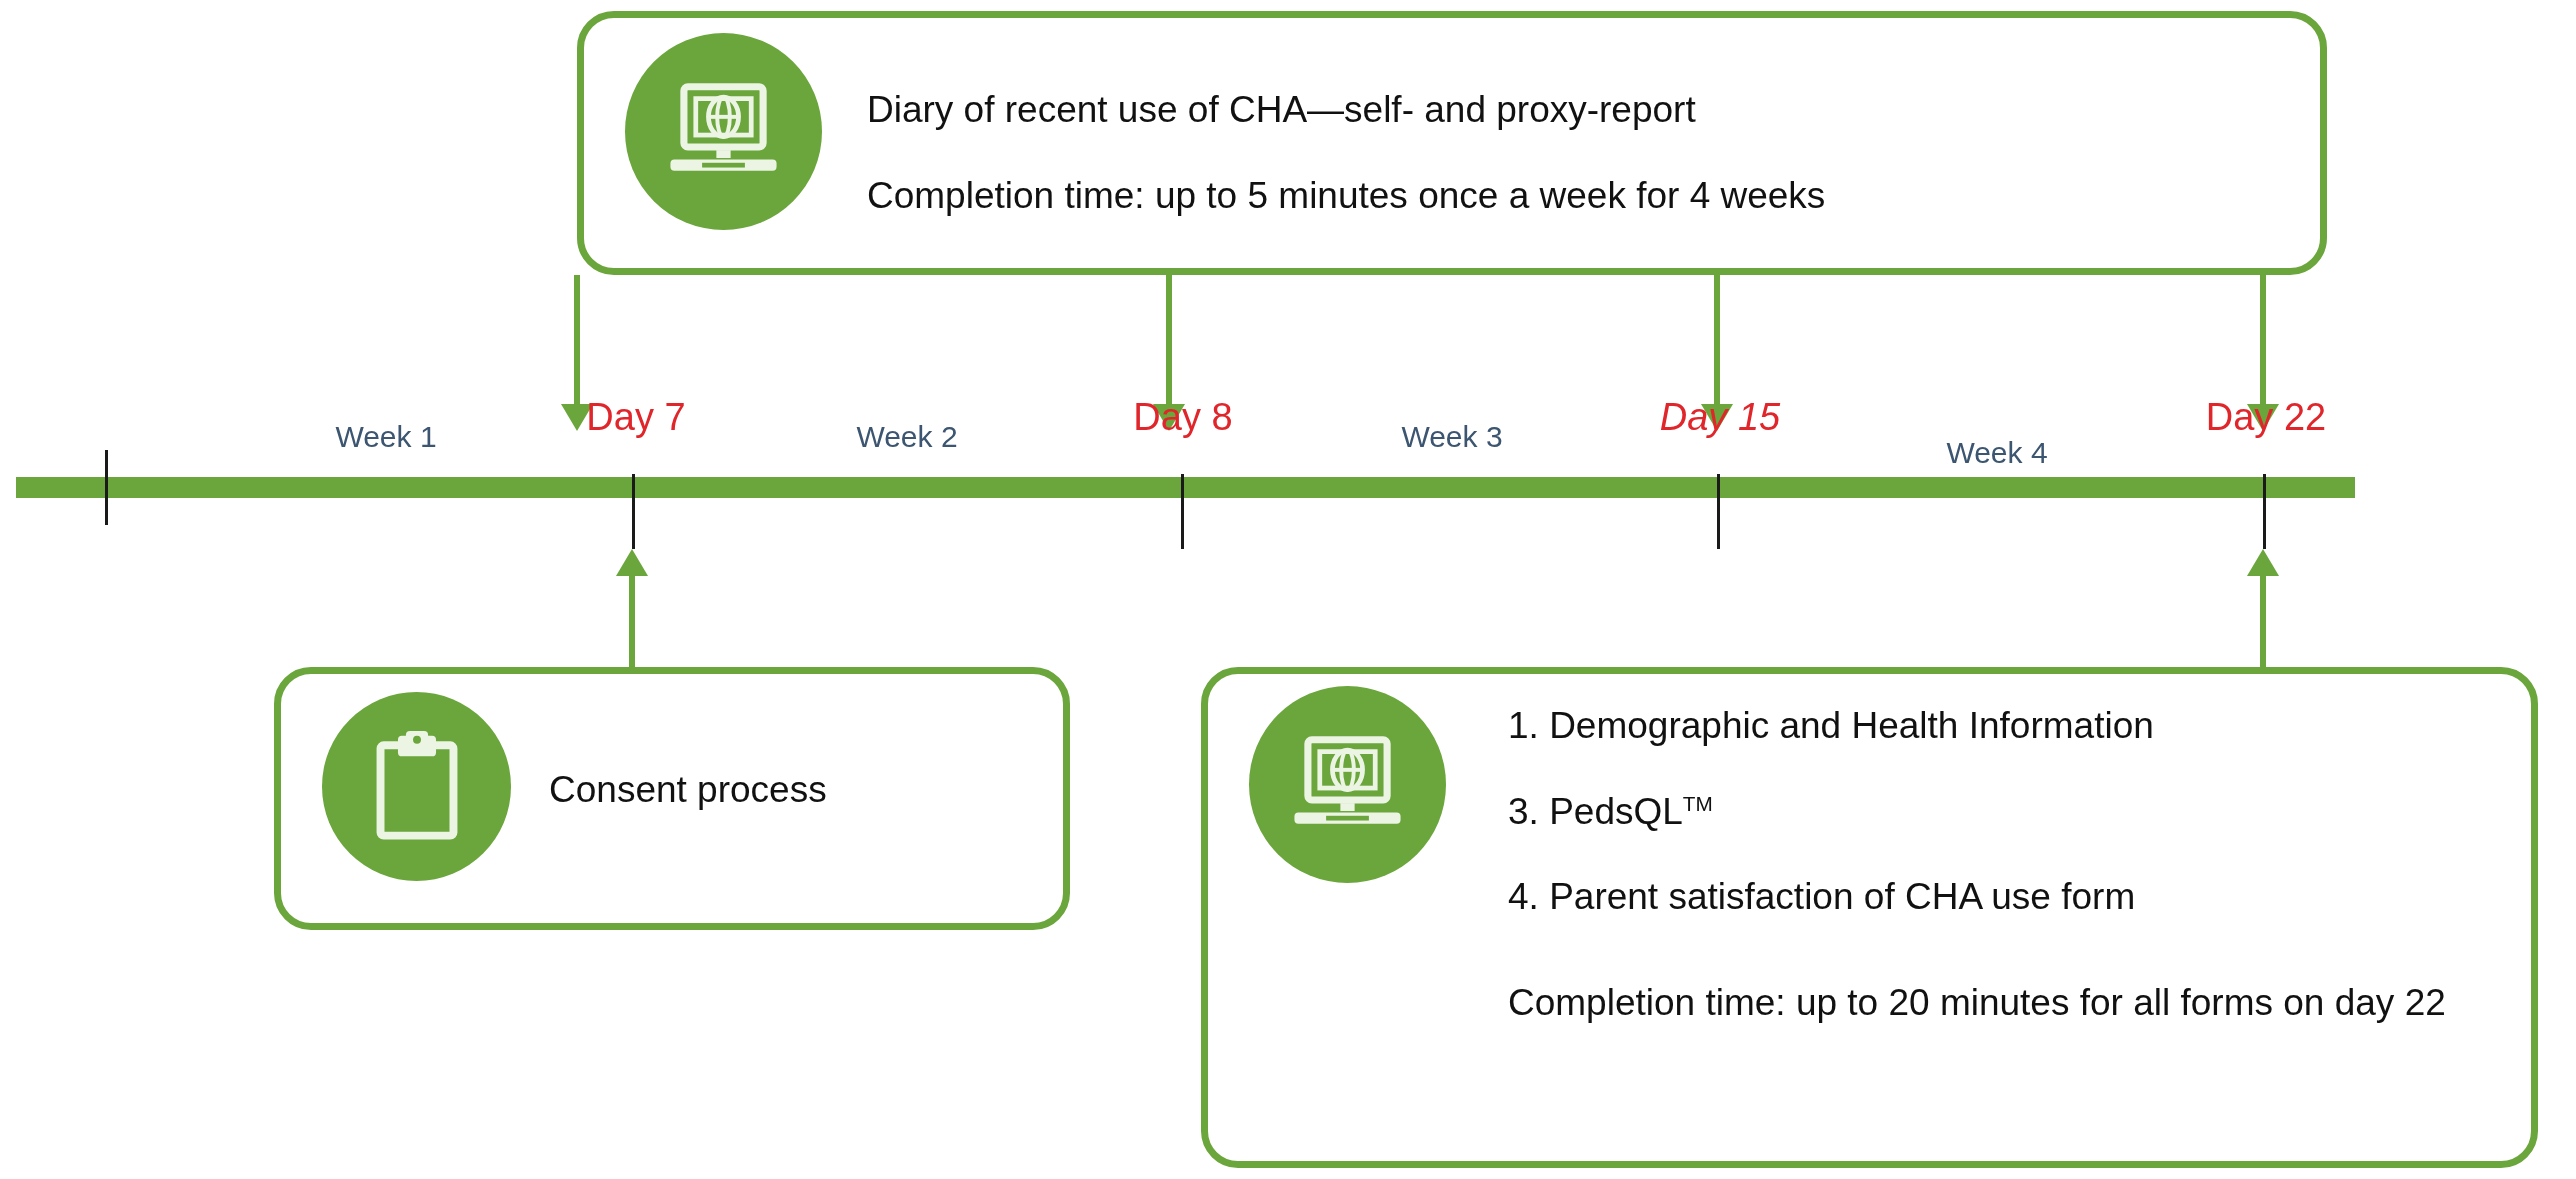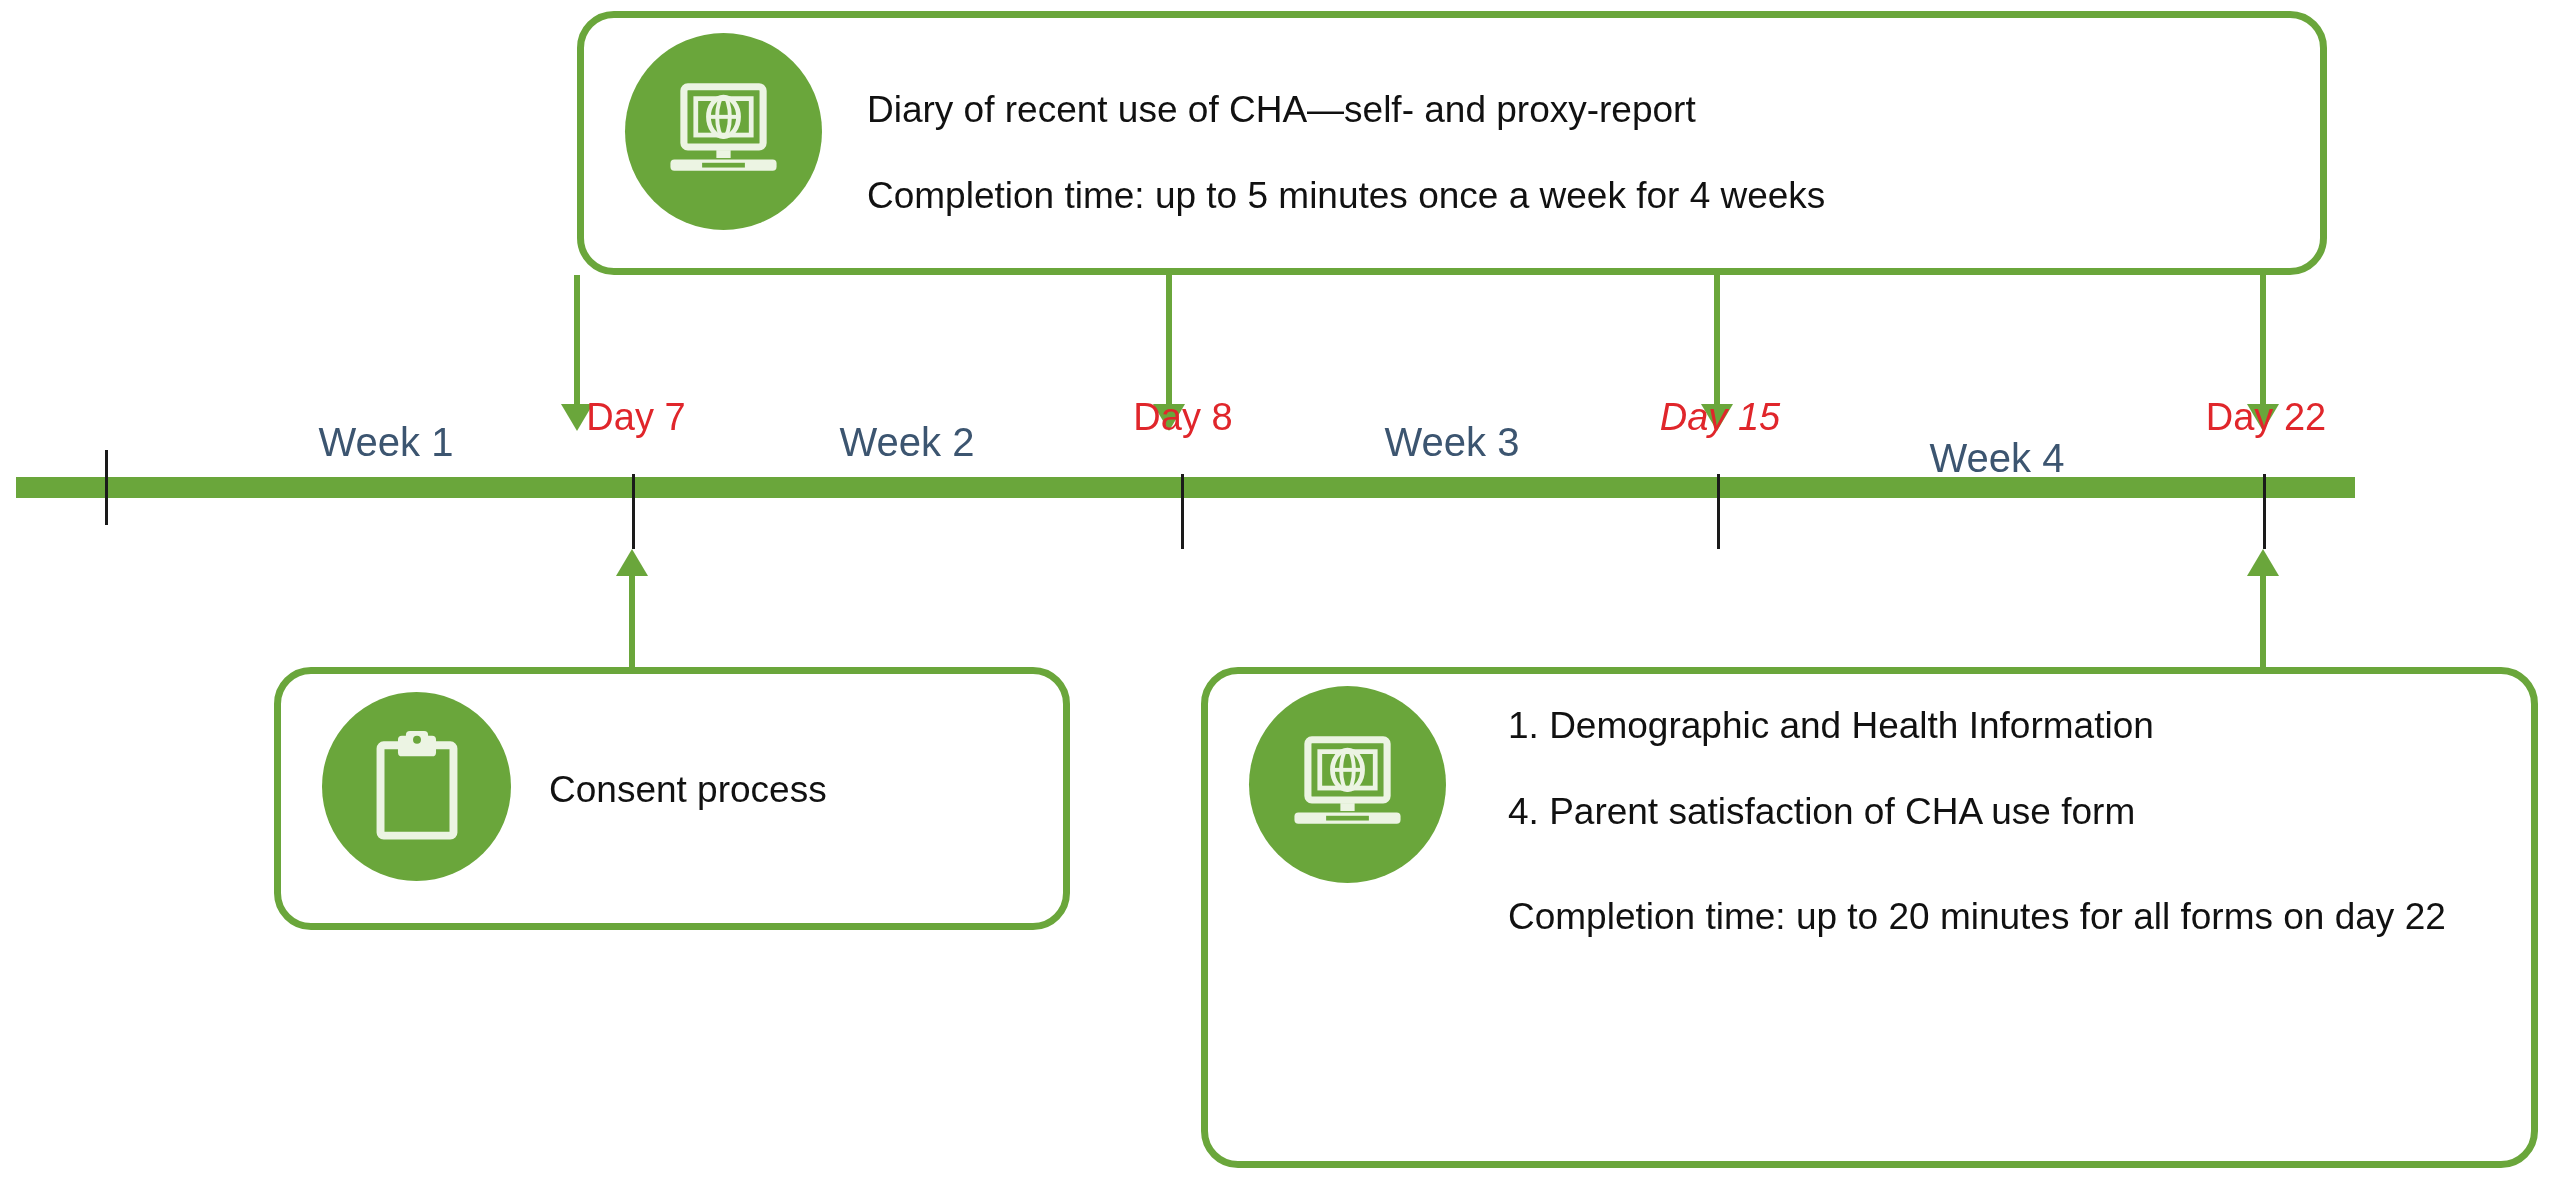--- a/index.html
+++ b/index.html
@@ -77,21 +77,21 @@
   }
   .tick {
     position: absolute;
     width: 3.2px;
     background: #1a1a1a;
     z-index: 4;
   }
   .week-label {
     position: absolute;
     color: #3c5570;
-    font-size: 40px;
+    font-size: 30px;
     transform: translateX(-50%);
     white-space: nowrap;
     z-index: 5;
   }
   .day-label {
     position: absolute;
     color: #e0262b;
     font-size: 38px;
     transform: translateX(-50%);
     white-space: nowrap;
@@ -208,18 +208,19 @@
       <ellipse cx="75" cy="44" rx="8" ry="25" fill="none" stroke="#ecf4e3" stroke-width="5"></ellipse>
       <line x1="56" y1="44" x2="94" y2="44" stroke="#ecf4e3" stroke-width="5"></line>
       <rect x="66" y="86" width="18" height="10" fill="#ecf4e3"></rect>
       <rect x="8" y="98" width="134" height="14" rx="5" ry="5" fill="#ecf4e3"></rect>
       <rect x="48" y="102" width="54" height="6" fill="#6aa63b"></rect>
     </svg>
   </div>
 
   <div class="callout-text" id="text-forms">
     <div class="list-line">1. Demographic and Health Information</div>
+    <div class="list-line"><span>3. PedsQL</span><sup>TM</sup></div>
     <div class="list-line">4. Parent satisfaction of CHA use form</div>
     <div class="list-line gap-before">Completion time: up to 20 minutes for all forms on day 22</div>
   </div>
 
 </div>
 
 
 </body></html>

